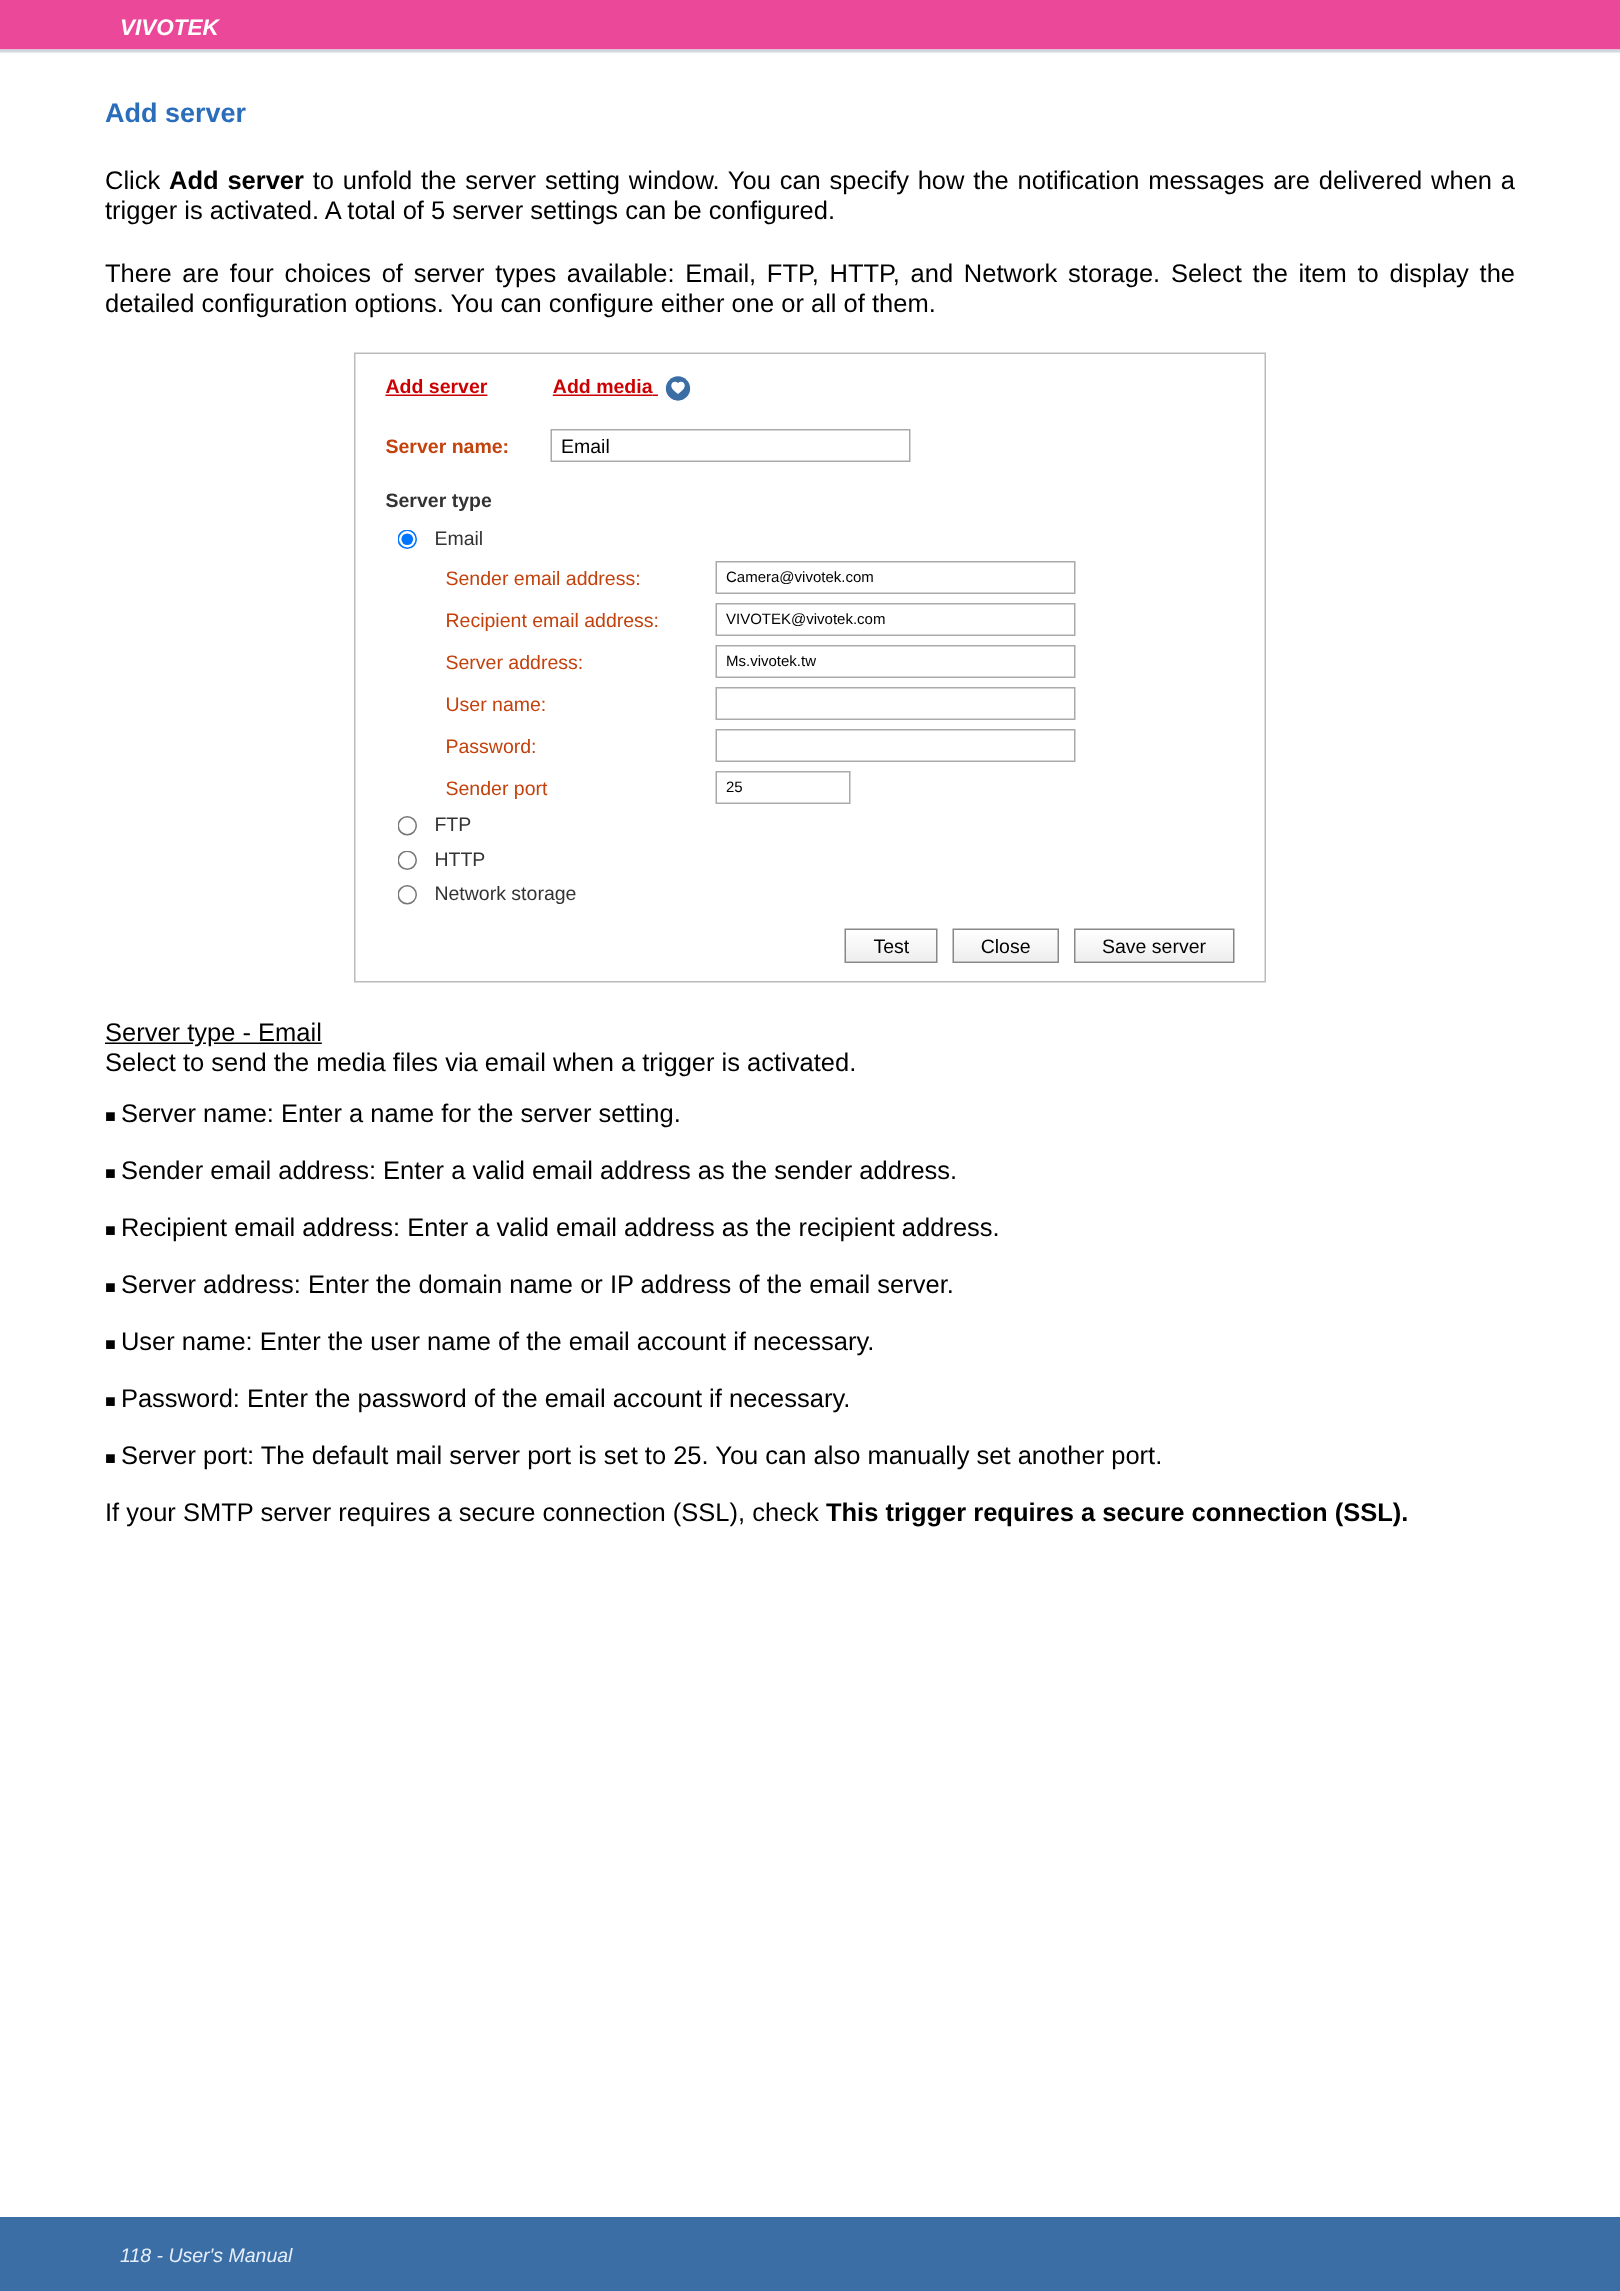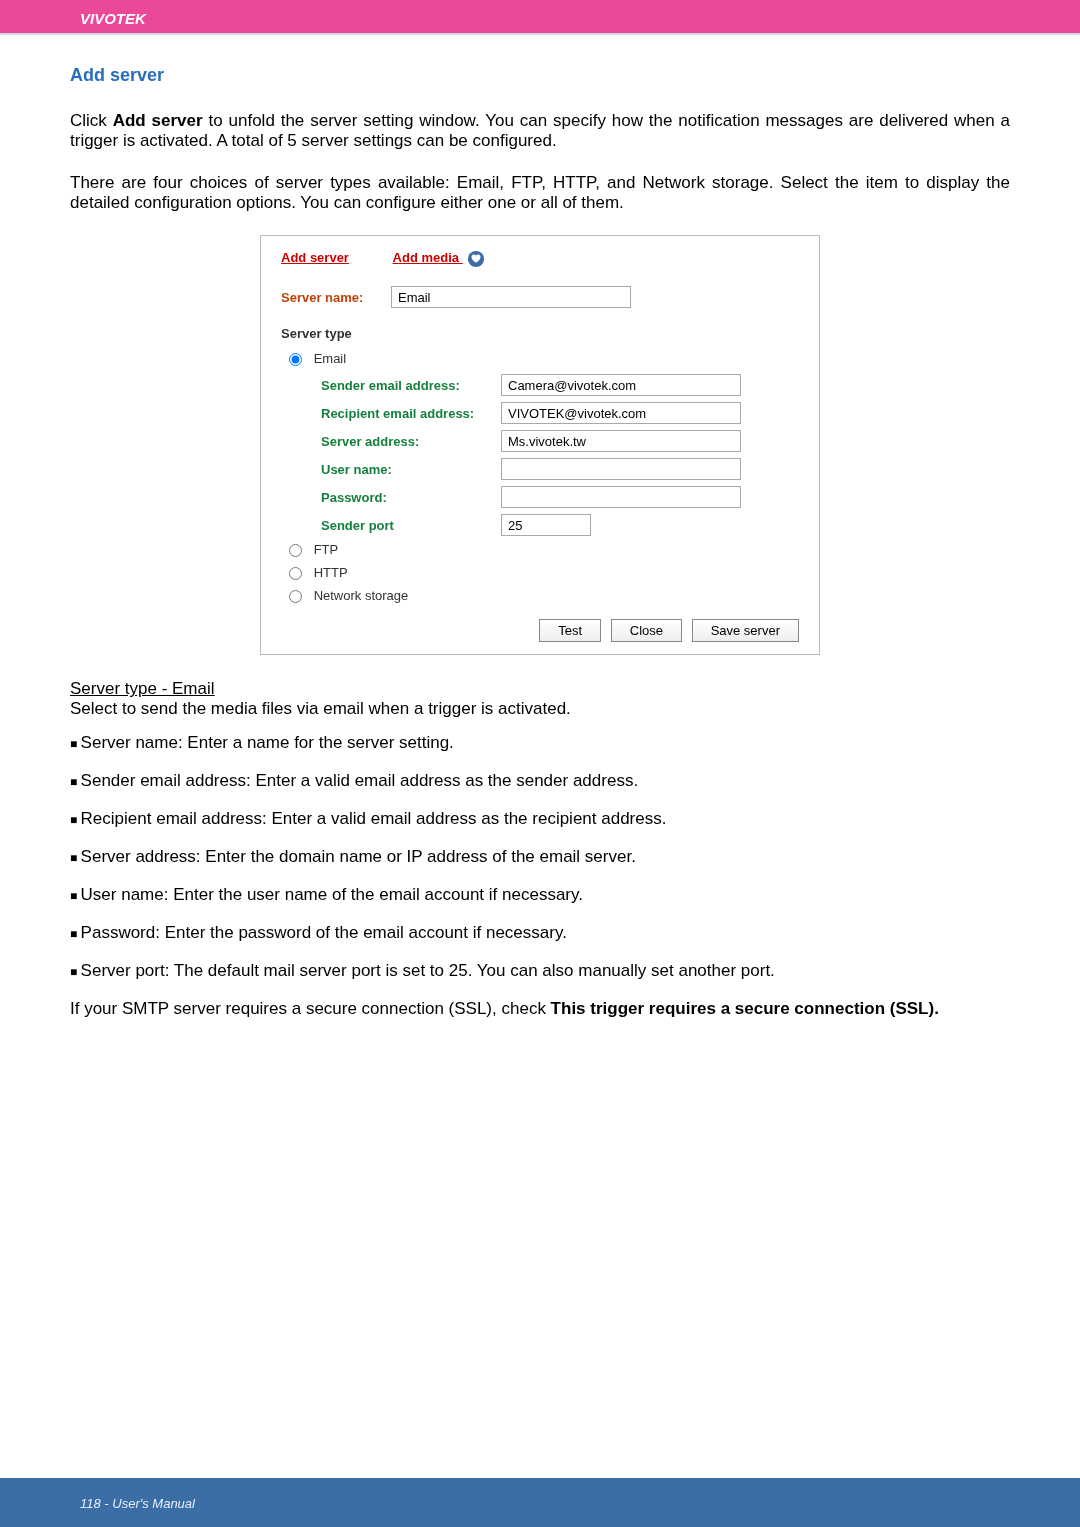--- a/index.html
+++ b/index.html
@@ -31,21 +31,21 @@
   .section-title {
     color: #2a6ebb;
     font-weight: bold;
     margin: 25px 0 25px 0;
     font-size: 18px;
   }
   .para { margin-bottom: 22px; text-align: justify; }
   .bold { font-weight: bold; }
   .dialog {
     border: 1px solid #bbb;
-    width: 560px;
+    width: 608px;
     margin: 10px auto 18px auto;
     padding: 14px 20px 12px 20px;
     background: #fff;
     font-size: 13px;
     color: #333;
   }
   .dialog-links { margin-bottom: 18px; }
   .dialog-links a {
     color: #c00;
     text-decoration: underline;
@@ -67,27 +67,27 @@
     height: 22px;
     padding: 2px 6px;
     font-size: 13px;
     background: #fff;
   }
   .server-type-hdr { font-weight: bold; margin: 18px 0 10px 0; color: #333; }
   .radio-row { margin-left: 8px; margin-bottom: 8px; color: #333; }
   .radio-row input[type=radio] { margin-right: 8px; vertical-align: middle; }
   .email-form { margin-left: 40px; }
   .email-form .frow { display: flex; align-items: center; margin-bottom: 6px; }
-  .email-form .flabel { width: 180px; color: #15803d; font-weight: bold; }
+  .email-form .flabel { width: 180px; color: #c2410c; }
   .email-form .finput {
     border: 1px solid #aaa;
     height: 22px;
     width: 240px;
     padding: 2px 6px;
-    font-size: 13px;
+    font-size: 10px;
   }
   .ssl-row { margin: 6px 0 6px 30px; color: #333; }
   .ssl-row input[type=checkbox] { margin-right: 6px; vertical-align: middle; }
   .btn-row { text-align: right; margin-top: 16px; }
   .btn {
     border: 1px solid #888;
     background: linear-gradient(#fff,#eee);
     padding: 3px 18px;
     font-size: 13px;
     margin-left: 6px;

